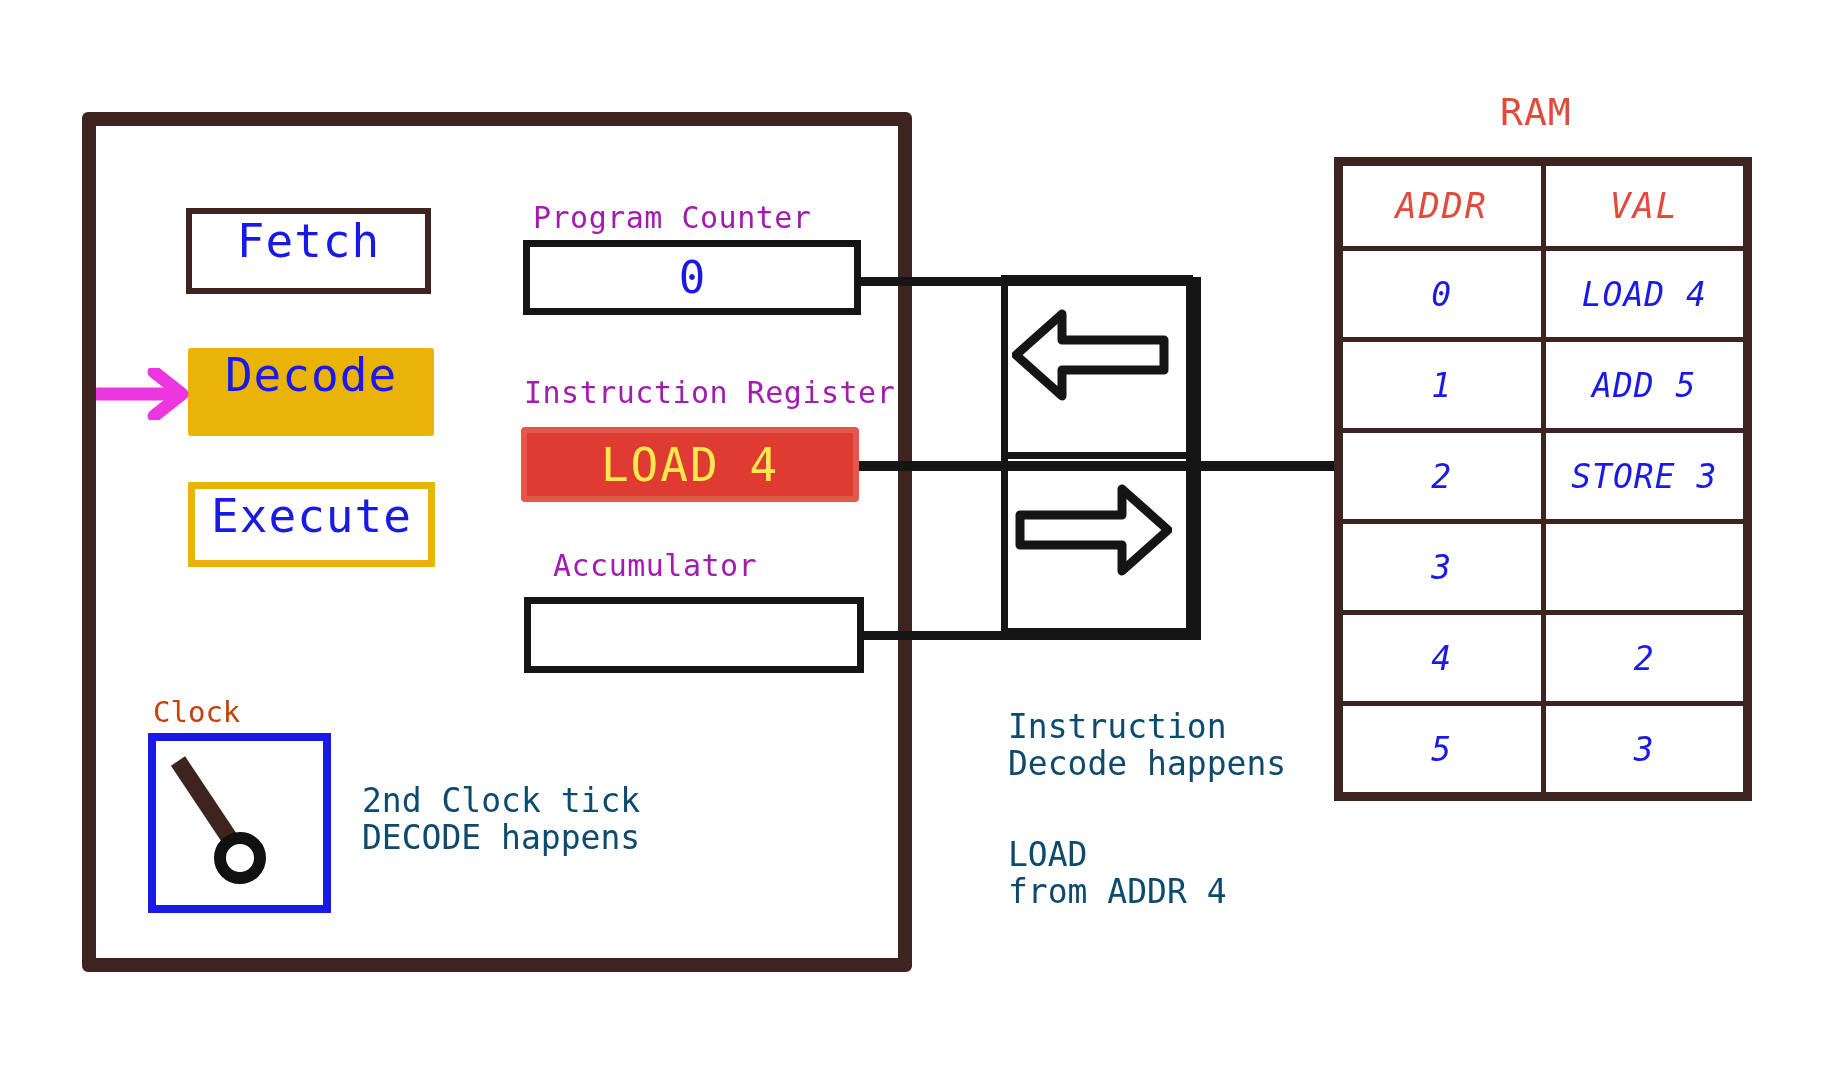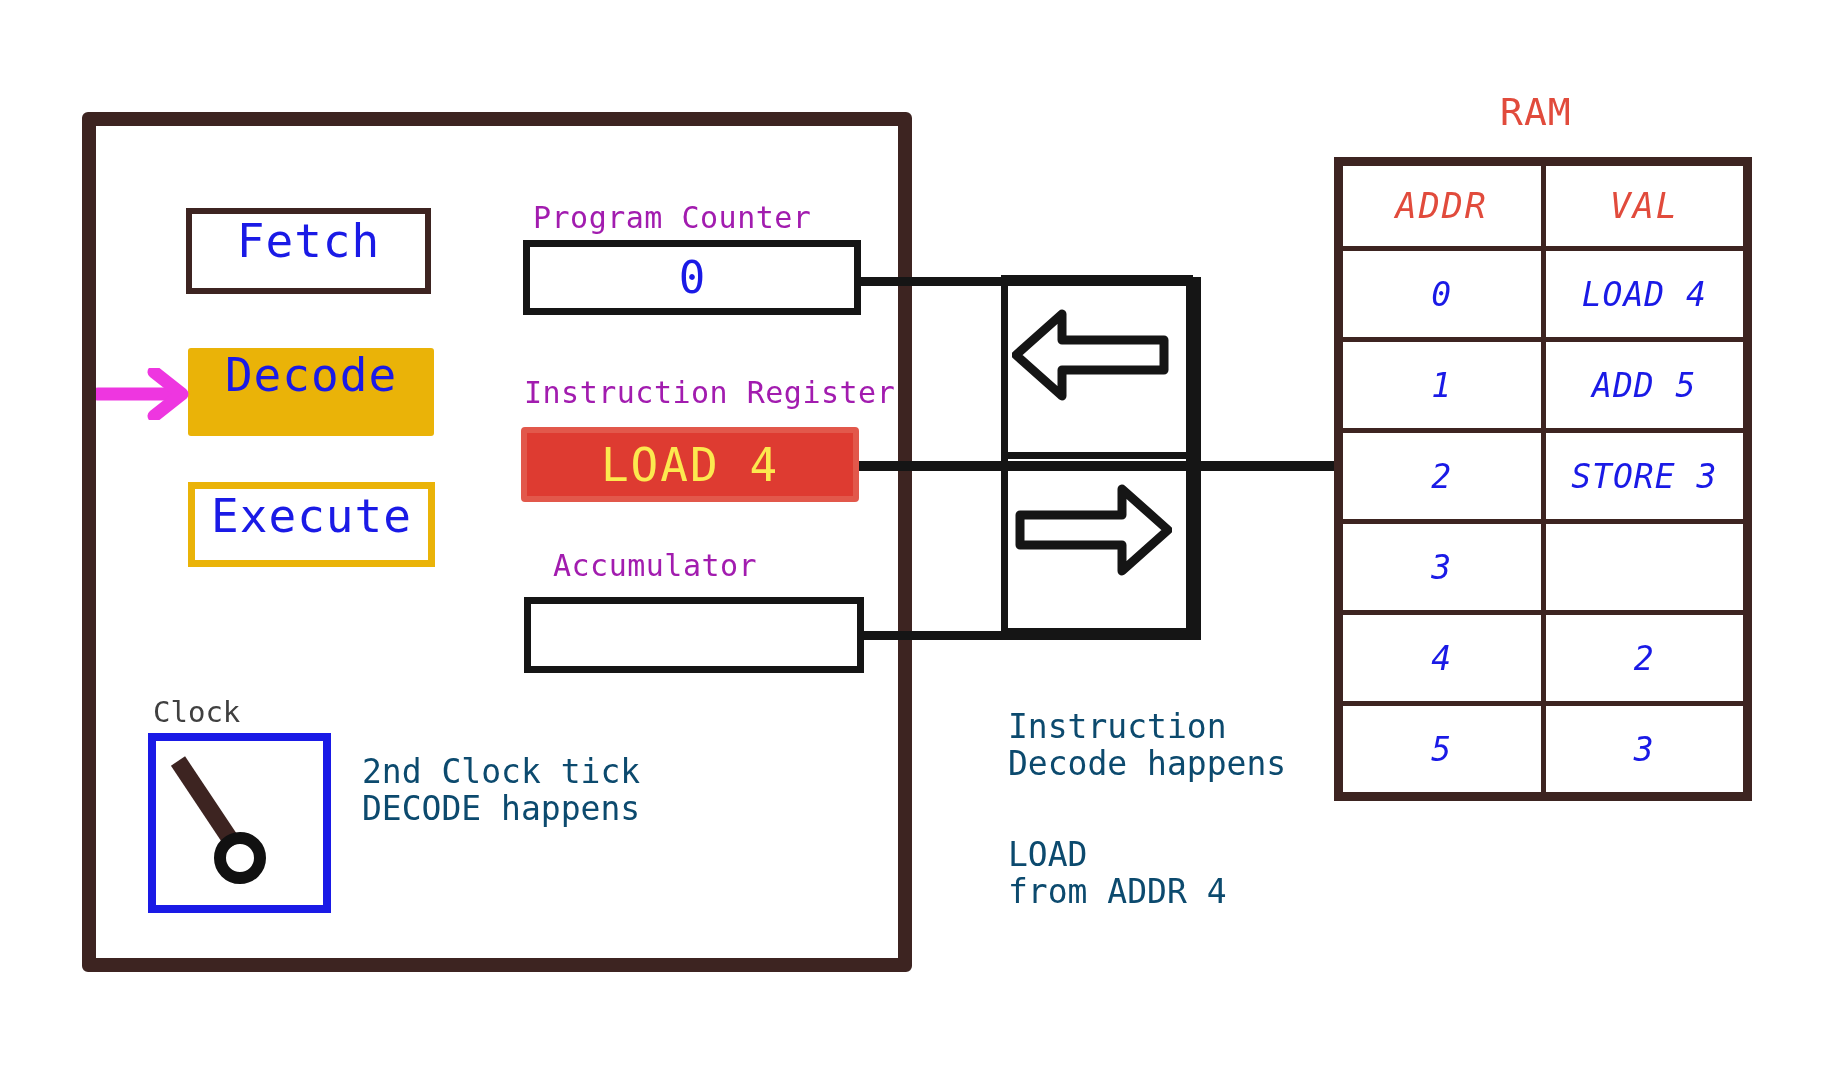--- a/index.html
+++ b/index.html
@@ -157,21 +157,21 @@
   
   #wire-acc-h    { left: 862px;  top: 631px; width: 339px; height: 9px; }
   
   #wire-right-v  { left: 1192px; top: 277px; width: 9px; height: 363px; }
 
   
   #clock-label {
     position: absolute;
     left: 153px;
     top: 695px;
-    color: #404040;
+    color: #c2410c;
     font-size: 29px;
   }
   #clock-box {
     position: absolute;
     left: 148px;
     top: 733px;
     width: 183px;
     height: 180px;
     box-sizing: border-box;
     border: 8px solid #1a1ae6;
@@ -181,21 +181,21 @@
 
   
   .annot {
     position: absolute;
     color: #0c4a6e;
     font-size: 33px;
     line-height: 1.13;
     white-space: pre;
     letter-spacing: 0px;
   }
-  #annot-clock  { left: 362px;  top: 753px; }
+  #annot-clock  { left: 362px;  top: 782px; }
   #annot-decode { left: 1008px; top: 708px; }
   #annot-load   { left: 1008px; top: 836px; }
 
   
   #ram-title {
     position: absolute;
     left: 1500px;
     top: 90px;
     color: #e14b3c;
     font-size: 38px;

